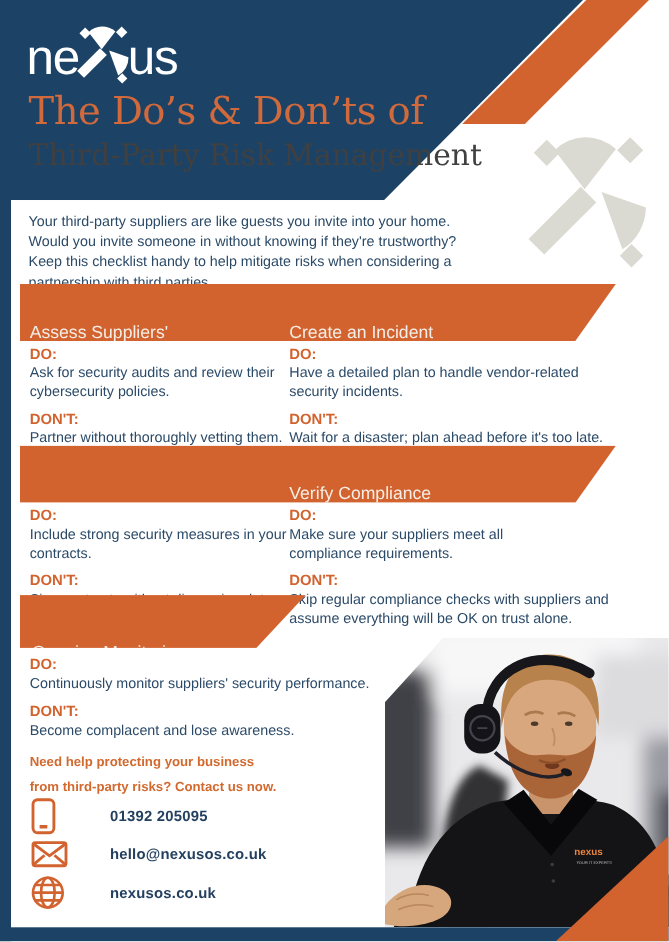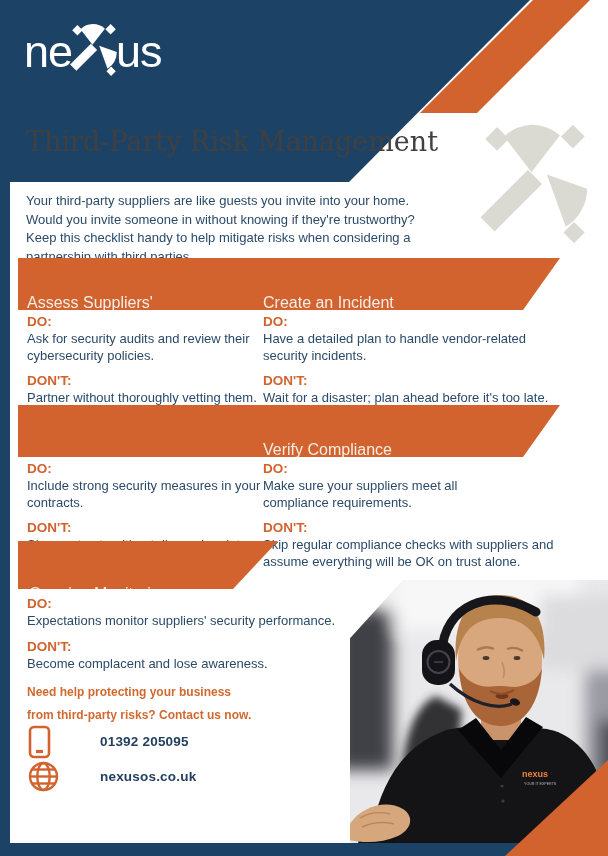--- a/index.html
+++ b/index.html
@@ -114,20 +114,21 @@
       <path d="M18,6 L28,16 L18,26 L8,16 Z"></path>
       <path d="M47,44 L24,14 A34,34 0 0 1 71,13 Z"></path>
       <path d="M82,4 L92,14 L82,24 L72,14 Z"></path>
       <path d="M60,46 L94,58 A38,38 0 0 1 76,90 Z"></path>
       <path d="M83,86 L92,95 L83,104 L74,95 Z"></path>
       <path d="M4,82 L44,42 L56,54 L16,94 Z"></path>
     </svg>
     <span class="lt">us</span>
   </div>
 
+  <div class="page-title-accent">The Do’s &amp; Don’ts of</div>
   <div class="page-title-main">Third-Party Risk Management</div>
 
   <div class="intro preline">Your third-party suppliers are like guests you invite into your home.
 Would you invite someone in without knowing if they're trustworthy?
 Keep this checklist handy to help mitigate risks when considering a
 partnership with third parties.</div>
 
   <div class="banner banner-wide banner-1">
     <div class="sec-title t-col1 preline">Assess Suppliers'
 Security Practice</div>
@@ -169,37 +170,48 @@
     <div class="txt preline">Skip regular compliance checks with suppliers and
 assume everything will be OK on trust alone.</div>
   </div>
 
   <div class="banner banner-3">
     <div class="sec-title preline">Ongoing Monitoring</div>
   </div>
 
   <div class="cell r3c1">
     <div class="lbl">DO:</div>
-    <div class="txt preline">Expectations monitor suppliers' security performance.</div>
+    <div class="txt preline">Continuously monitor suppliers' security performance.</div>
     <div class="lbl">DON'T:</div>
     <div class="txt preline">Become complacent and lose awareness.</div>
   </div>
 
   <div class="cta preline">Need help protecting your business
 from third-party risks? Contact us now.</div>
 
   <div class="contact-list">
     <div class="contact-row">
       <span class="ic">
         <svg width="23" height="34" viewBox="0 0 23 34" fill="none" stroke="#d2632f" stroke-width="2.6">
           <rect x="2" y="2" width="19" height="30" rx="4"></rect>
           <line x1="8" y1="26.5" x2="15" y2="26.5" stroke-width="3.2"></line>
         </svg>
       </span>
       <span class="val">01392 205095</span>
+    </div>
+    <div class="contact-row">
+      <span class="ic">
+        <svg width="34" height="25" viewBox="0 0 34 25" fill="none" stroke="#d2632f" stroke-width="2.6">
+          <rect x="2" y="2" width="30" height="21" rx="2"></rect>
+          <polyline points="3,3.5 17,14 31,3.5"></polyline>
+          <line x1="3" y1="21.5" x2="12.5" y2="13.5"></line>
+          <line x1="31" y1="21.5" x2="21.5" y2="13.5"></line>
+        </svg>
+      </span>
+      <span class="val">hello@nexusos.co.uk</span>
     </div>
     <div class="contact-row">
       <span class="ic">
         <svg width="31" height="31" viewBox="0 0 31 31" fill="none" stroke="#d2632f" stroke-width="2.4">
           <circle cx="15.5" cy="15.5" r="13.5"></circle>
           <ellipse cx="15.5" cy="15.5" rx="6.2" ry="13.5"></ellipse>
           <line x1="2" y1="15.5" x2="29" y2="15.5"></line>
           <line x1="4" y1="8.5" x2="27" y2="8.5"></line>
           <line x1="4" y1="22.5" x2="27" y2="22.5"></line>
         </svg>

